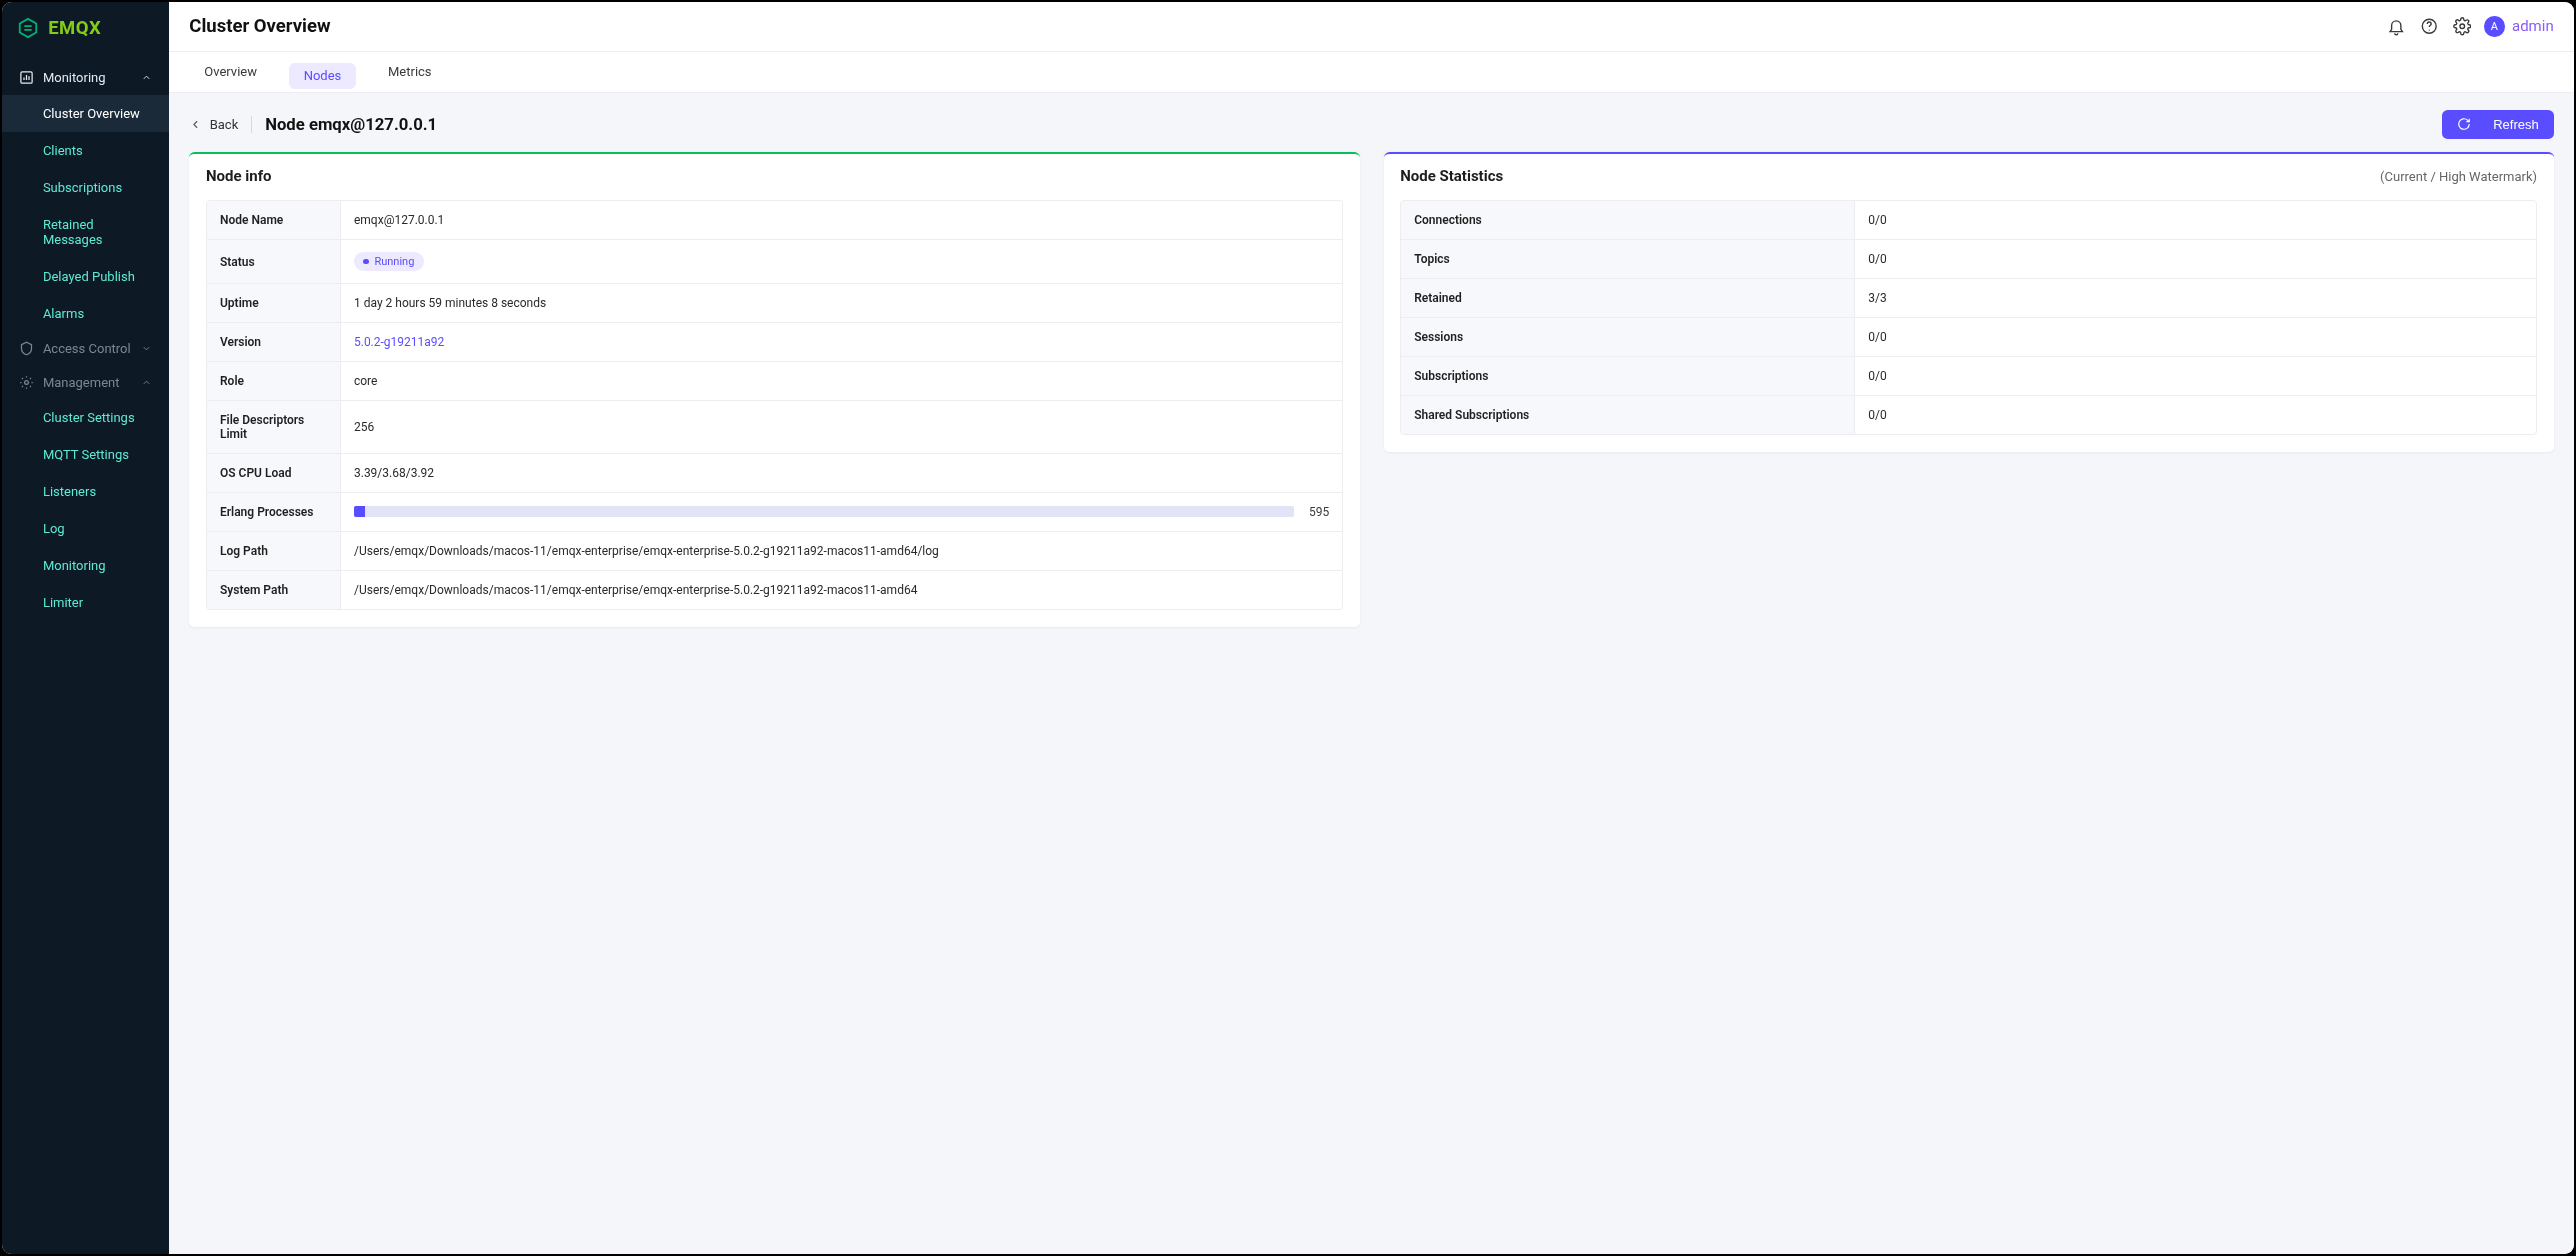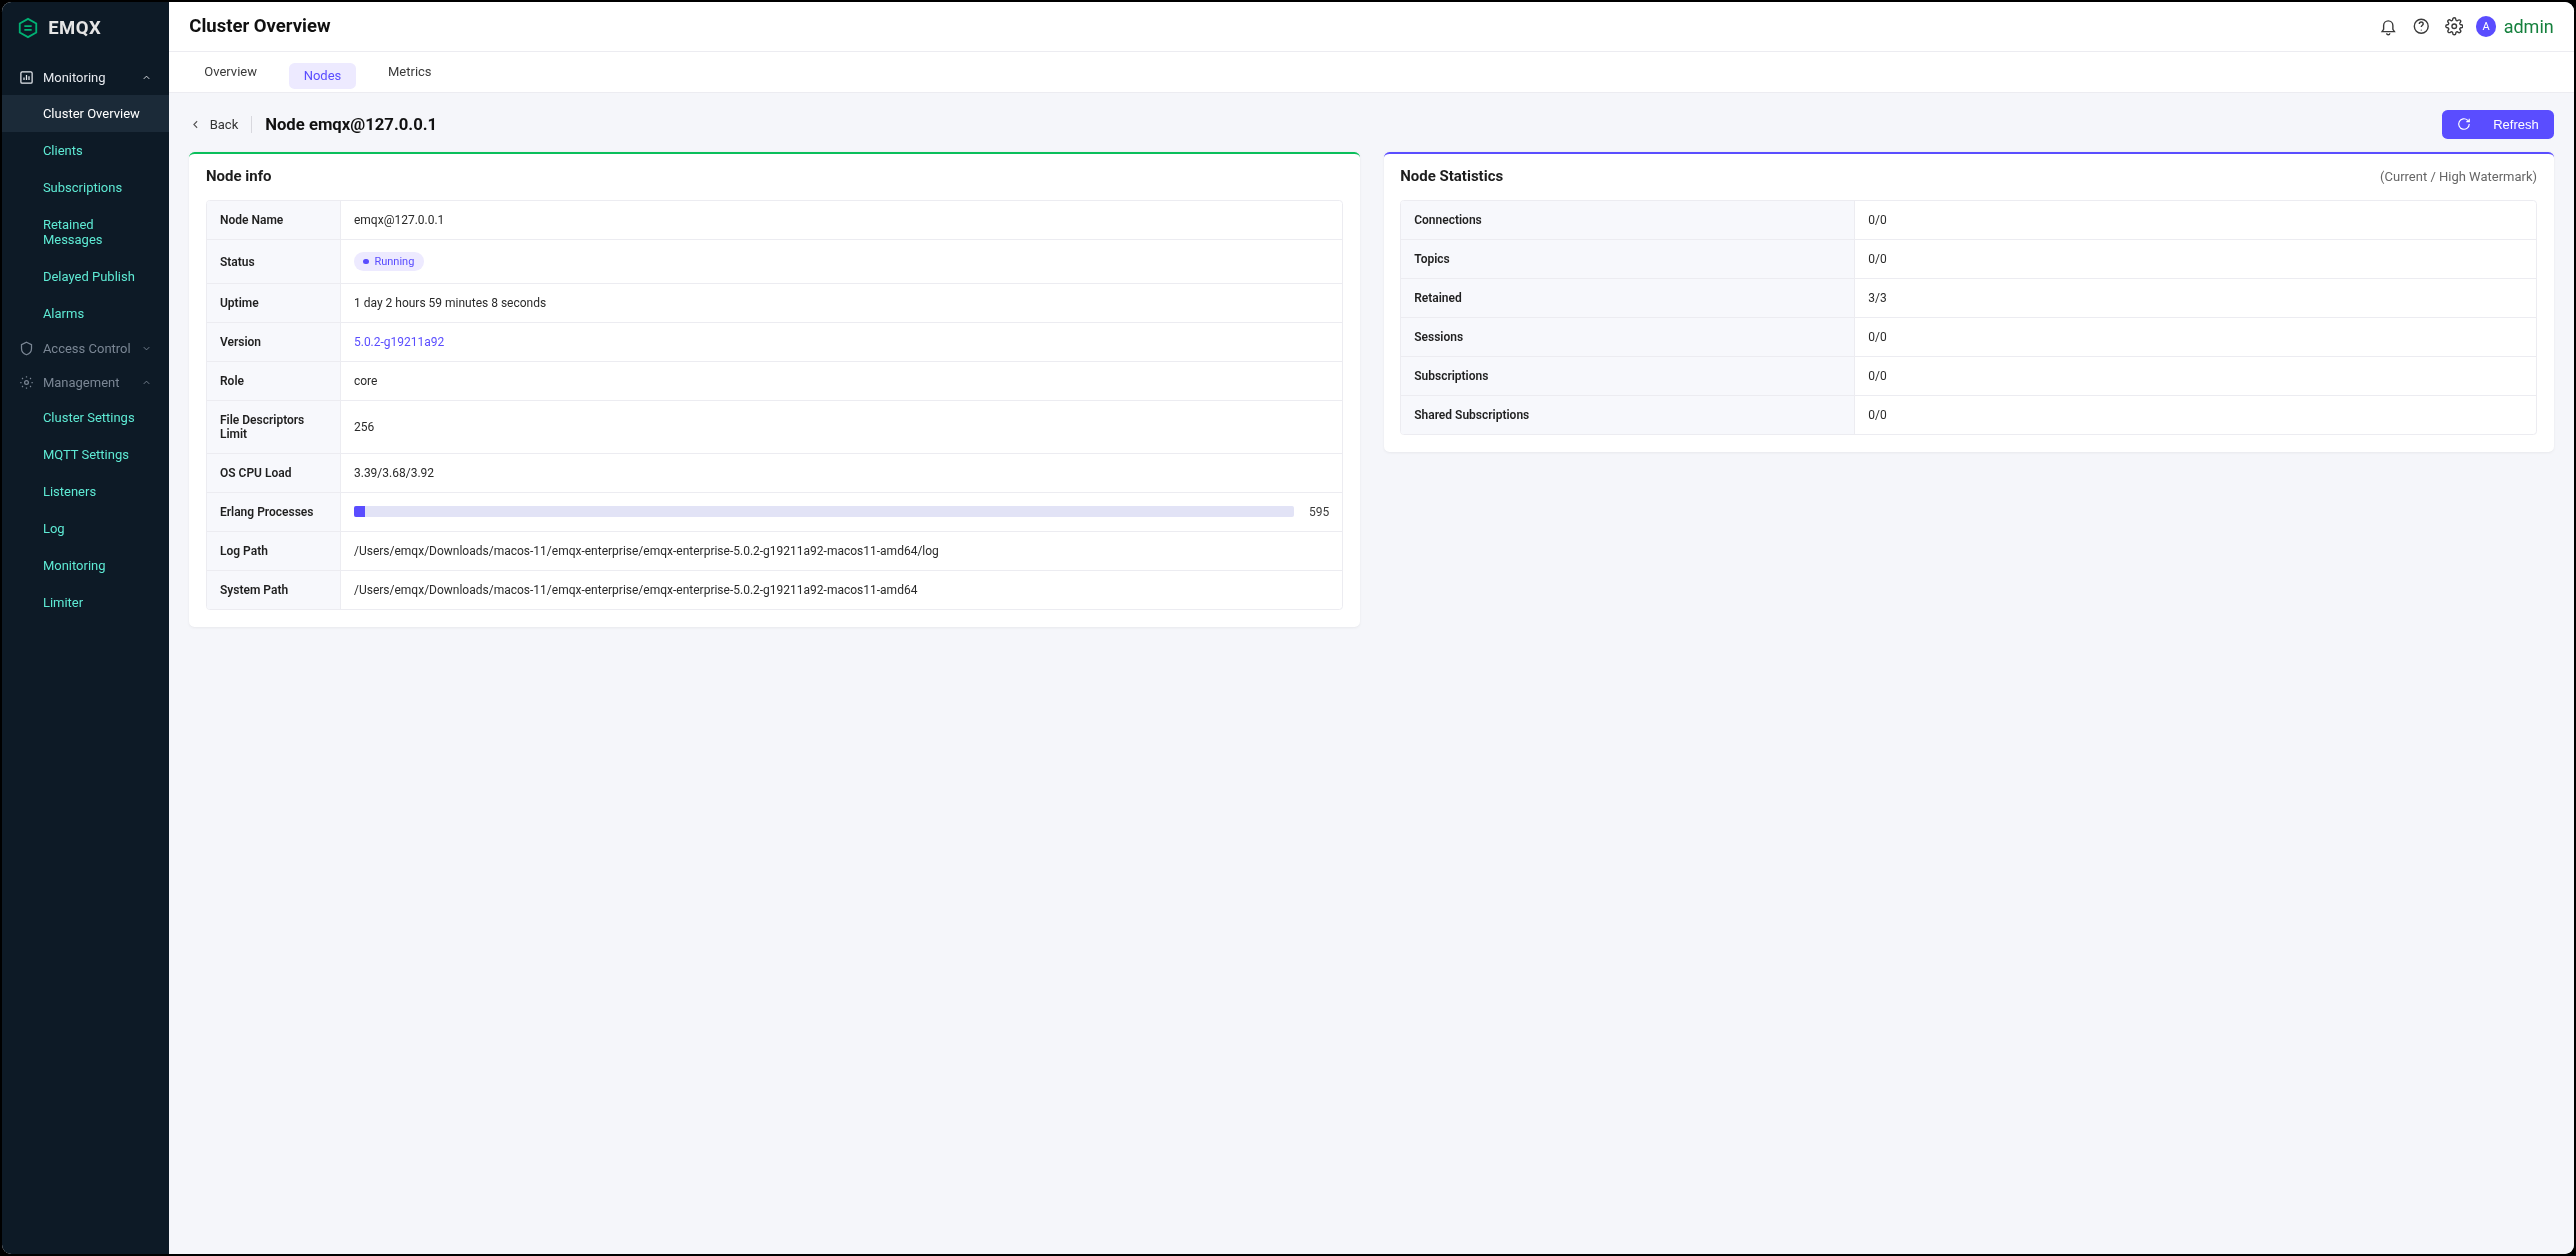--- a/index.html
+++ b/index.html
@@ -3,39 +3,39 @@
 <meta charset="utf-8">
 <style>
   * { box-sizing: border-box; margin: 0; padding: 0; }
   html, body { height: 100%; font-family: -apple-system, BlinkMacSystemFont, "Segoe UI", Roboto, Helvetica, Arial, sans-serif; font-size: 13px; color: #1d1d1d; }
   body { background: #000; padding: 1.9px; }
   .app { display: flex; width: 100%; height: 100%; background: #f5f6fa; border-radius: 9.3px; overflow: hidden; }
 
   
   .sidebar { width: 167px; background: #0d1a26; color: #c7cdd4; display: flex; flex-direction: column; flex-shrink: 0; }
   .brand { display: flex; align-items: center; gap: 9.3px; padding: 15px 15px 16.7px 15px; }
-  .brand-text { color: #e5e5e5; font-size: 18.5px; font-weight: 700; letter-spacing: 0.5px; }
+  .brand-text { color: #84cc16; font-size: 18.5px; font-weight: 700; letter-spacing: 0.5px; }
   .brand-logo { width: 22px; height: 22px; }
   .nav { flex: 1; overflow-y: auto; padding-top: 5.6px; }
   .nav-group-header { display: flex; align-items: center; padding: 9.3px 16.7px; cursor: pointer; color: #e6e9ee; font-size: 13px; }
   .nav-group-header .icon { width: 15px; height: 15px; margin-right: 9.3px; flex-shrink: 0; }
   .nav-group-header .label { flex: 1; }
   .nav-group-header .chev { width: 11px; height: 11px; }
   .nav-group-header.dim { color: #7a8694; }
   .nav-item { padding: 11px 16.7px 11px 41px; cursor: pointer; font-size: 13px; color: #5eead4; }
   .nav-item.active { background: #1b2a38; color: #ffffff; border-radius: 0; }
 
   
   .main { flex: 1; display: flex; flex-direction: column; min-width: 0; }
   .topbar { height: 50px; background: #fff; border-bottom: 0.9px solid #ececf1; display: flex; align-items: center; padding: 0 20.4px; }
   .page-title { font-size: 18.5px; font-weight: 700; color: #111; }
   .topbar-spacer { flex: 1; }
   .top-icon-btn { width: 33px; height: 33px; display: flex; align-items: center; justify-content: center; cursor: pointer; color: #3a3a3a; }
   .avatar { width: 20.4px; height: 20.4px; border-radius: 50%; background: #5a4dff; color: #fff; font-size: 11px; display: flex; align-items: center; justify-content: center; margin-left: 5.6px; }
-  .username { margin-left: 7.4px; font-size: 18px; color: #15803d; }
+  .username { margin-left: 7.4px; font-size: 15px; color: #8b5cf6; }
 
   .tabbar { background: #fff; border-bottom: 0.9px solid #ececf1; padding: 0 20.4px; display: flex; gap: 16.7px; align-items: center; height: 41px; }
   .tab { padding: 5.6px 15px; border-radius: 5.6px; cursor: pointer; font-size: 13px; color: #3a3a3a; }
   .tab.active { background: #edeaff; color: #5a4dff; margin-top: 8px; }
 
   .content { flex: 1; overflow: auto; background: #f5f6fa; }
   .subheader { display: flex; align-items: center; padding: 16.7px 20.4px 13px 20.4px; gap: 13px; }
   .back-link { display: flex; align-items: center; gap: 7.4px; color: #333; cursor: pointer; font-size: 13px; }
   .divider-v { width: 0.9px; height: 16.7px; background: #d8d8de; }
   .node-title { font-size: 16.7px; font-weight: 700; color: #111; }

